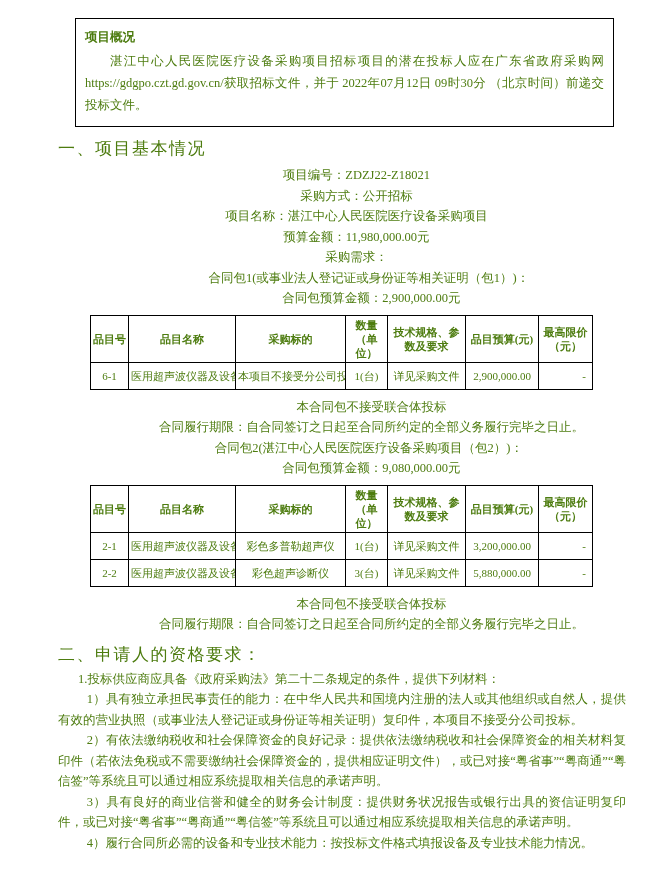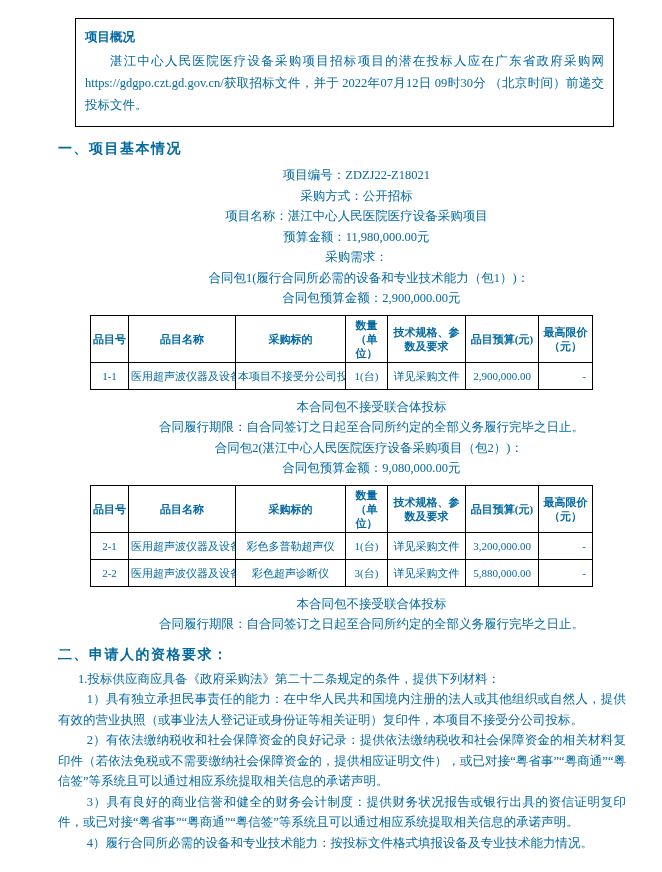--- a/index.html
+++ b/index.html
@@ -1,39 +1,39 @@
 <!DOCTYPE html>
 <html><head>
 <meta charset="utf-8">
 <style>
   html,body { margin:0; padding:0; background:#ffffff; }
   .page {
     position:relative;
     width:662px; height:872px;
     background:#ffffff;
-    color:#0369a1;
+    color:#4d7c0f;
     font-family:"Liberation Serif","DejaVu Serif",serif;
     font-size:12.5px;
     line-height:20px;
     box-sizing:border-box;
     padding:16px 36px 8px 58px;
     overflow:hidden;
   }
   
   .overview-box {
     border:1.5px solid #000;
     margin:2px 12px 12px 17px;
     padding:8px 9px 10px 9px;
   }
   .box-title { font-weight:bold; line-height:21px; }
   .box-body  { margin:2px 0 0 0; text-indent:2em; text-align:justify; line-height:22px; }
 
   
   .sec-heading {
-    font-size:14px; font-weight:bold;
+    font-size:17px; font-weight:normal;
     letter-spacing:1.5px;
     margin:10px 0 6px 0;
     line-height:20px;
   }
   .sec-heading.second { margin-bottom:4px; }
 
   
   .line { margin:0; line-height:20.5px;text-align:center; }
   .indent-2  { padding-left:2.3em; }
   .indent-4  { padding-left:4.3em; }
@@ -83,21 +83,21 @@
   </div>
 
   <h2 class="sec-heading">一、项目基本情况</h2>
 
   <p class="line indent-2"><span>项目编号：</span><span>ZDZJ22-Z18021</span></p>
   <p class="line indent-2"><span>采购方式：</span><span>公开招标</span></p>
   <p class="line indent-2"><span>项目名称：</span><span>湛江中心人民医院医疗设备采购项目</span></p>
   <p class="line indent-2"><span>预算金额：</span><span>11,980,000.00元</span></p>
   <p class="line indent-2"><span>采购需求：</span><span></span></p>
 
-  <p class="line indent-4">合同包1(履行合同所必需的设备和专业技术能力（包1）)：</p>
+  <p class="line indent-4">合同包1(或事业法人登记证或身份证等相关证明（包1）)：</p>
   <p class="line indent-45">合同包预算金额：2,900,000.00元</p>
 
   <table class="items-table">
     <colgroup>
       <col style="width:38px">
         <col style="width:107px">
         <col style="width:110px">
         <col style="width:42px">
       <col style="width:78px">
         <col style="width:73px">
@@ -109,21 +109,21 @@
         <th>品目名称</th>
         <th>采购标的</th>
         <th>数量（单位）</th>
         <th>技术规格、参数及要求</th>
         <th>品目预算(元)</th>
         <th>最高限价（元）</th>
       </tr>
     </thead>
     <tbody>
       <tr>
-        <td>1-1</td>
+        <td>6-1</td>
         <td>医用超声波仪器及设备</td>
         <td>本项目不接受分公司投标</td>
         <td>1(台)</td>
         <td>详见采购文件</td>
         <td class="num">2,900,000.00</td>
         <td class="last">-</td>
       </tr>
     </tbody>
   </table>
 

